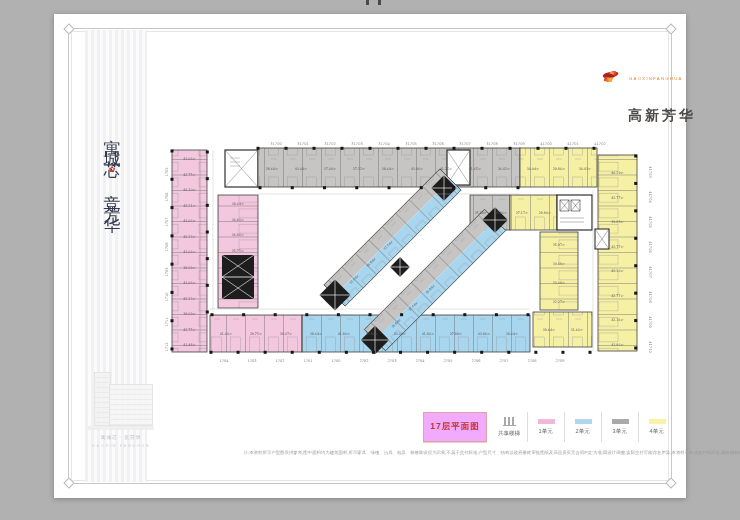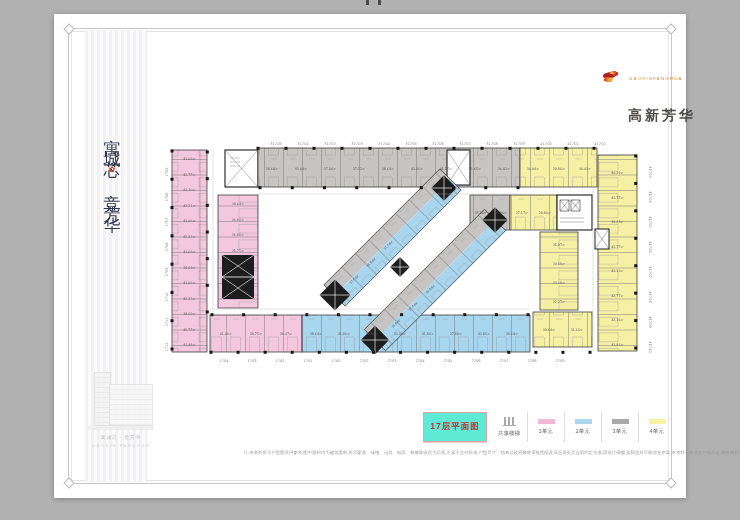--- a/index.html
+++ b/index.html
@@ -60,21 +60,21 @@
   }
   .logo .sub{
     position:absolute;left:31px;top:24px;font-size:5px;color:#e08a34;
     letter-spacing:1.5px;transform:scale(.85);transform-origin:left top;
   }
 
   .plan-wrap{position:absolute;left:96px;top:114px;width:516px;height:246px;}
 
   .legend{position:absolute;left:369px;top:398px;height:30px;display:flex;align-items:stretch;}
   .legend-title{
-    border:1px solid #dfa3a3;background:#5eead4;color:#c53333;
+    border:1px solid #dfa3a3;background:#f0abfc;color:#c53333;
     font-size:8.5px;font-weight:bold;letter-spacing:1px;
     display:flex;align-items:center;justify-content:center;
     width:62px;box-shadow:0 1px 0 #eccdcd;
   }
   .legend-items{display:flex;align-items:stretch;margin-left:4px;}
   .legend-item{
     width:36px;display:flex;flex-direction:column;align-items:center;justify-content:center;
     gap:3px;border-left:1px solid #ddd;
   }
   .legend-item:first-child{border-left:none;}

